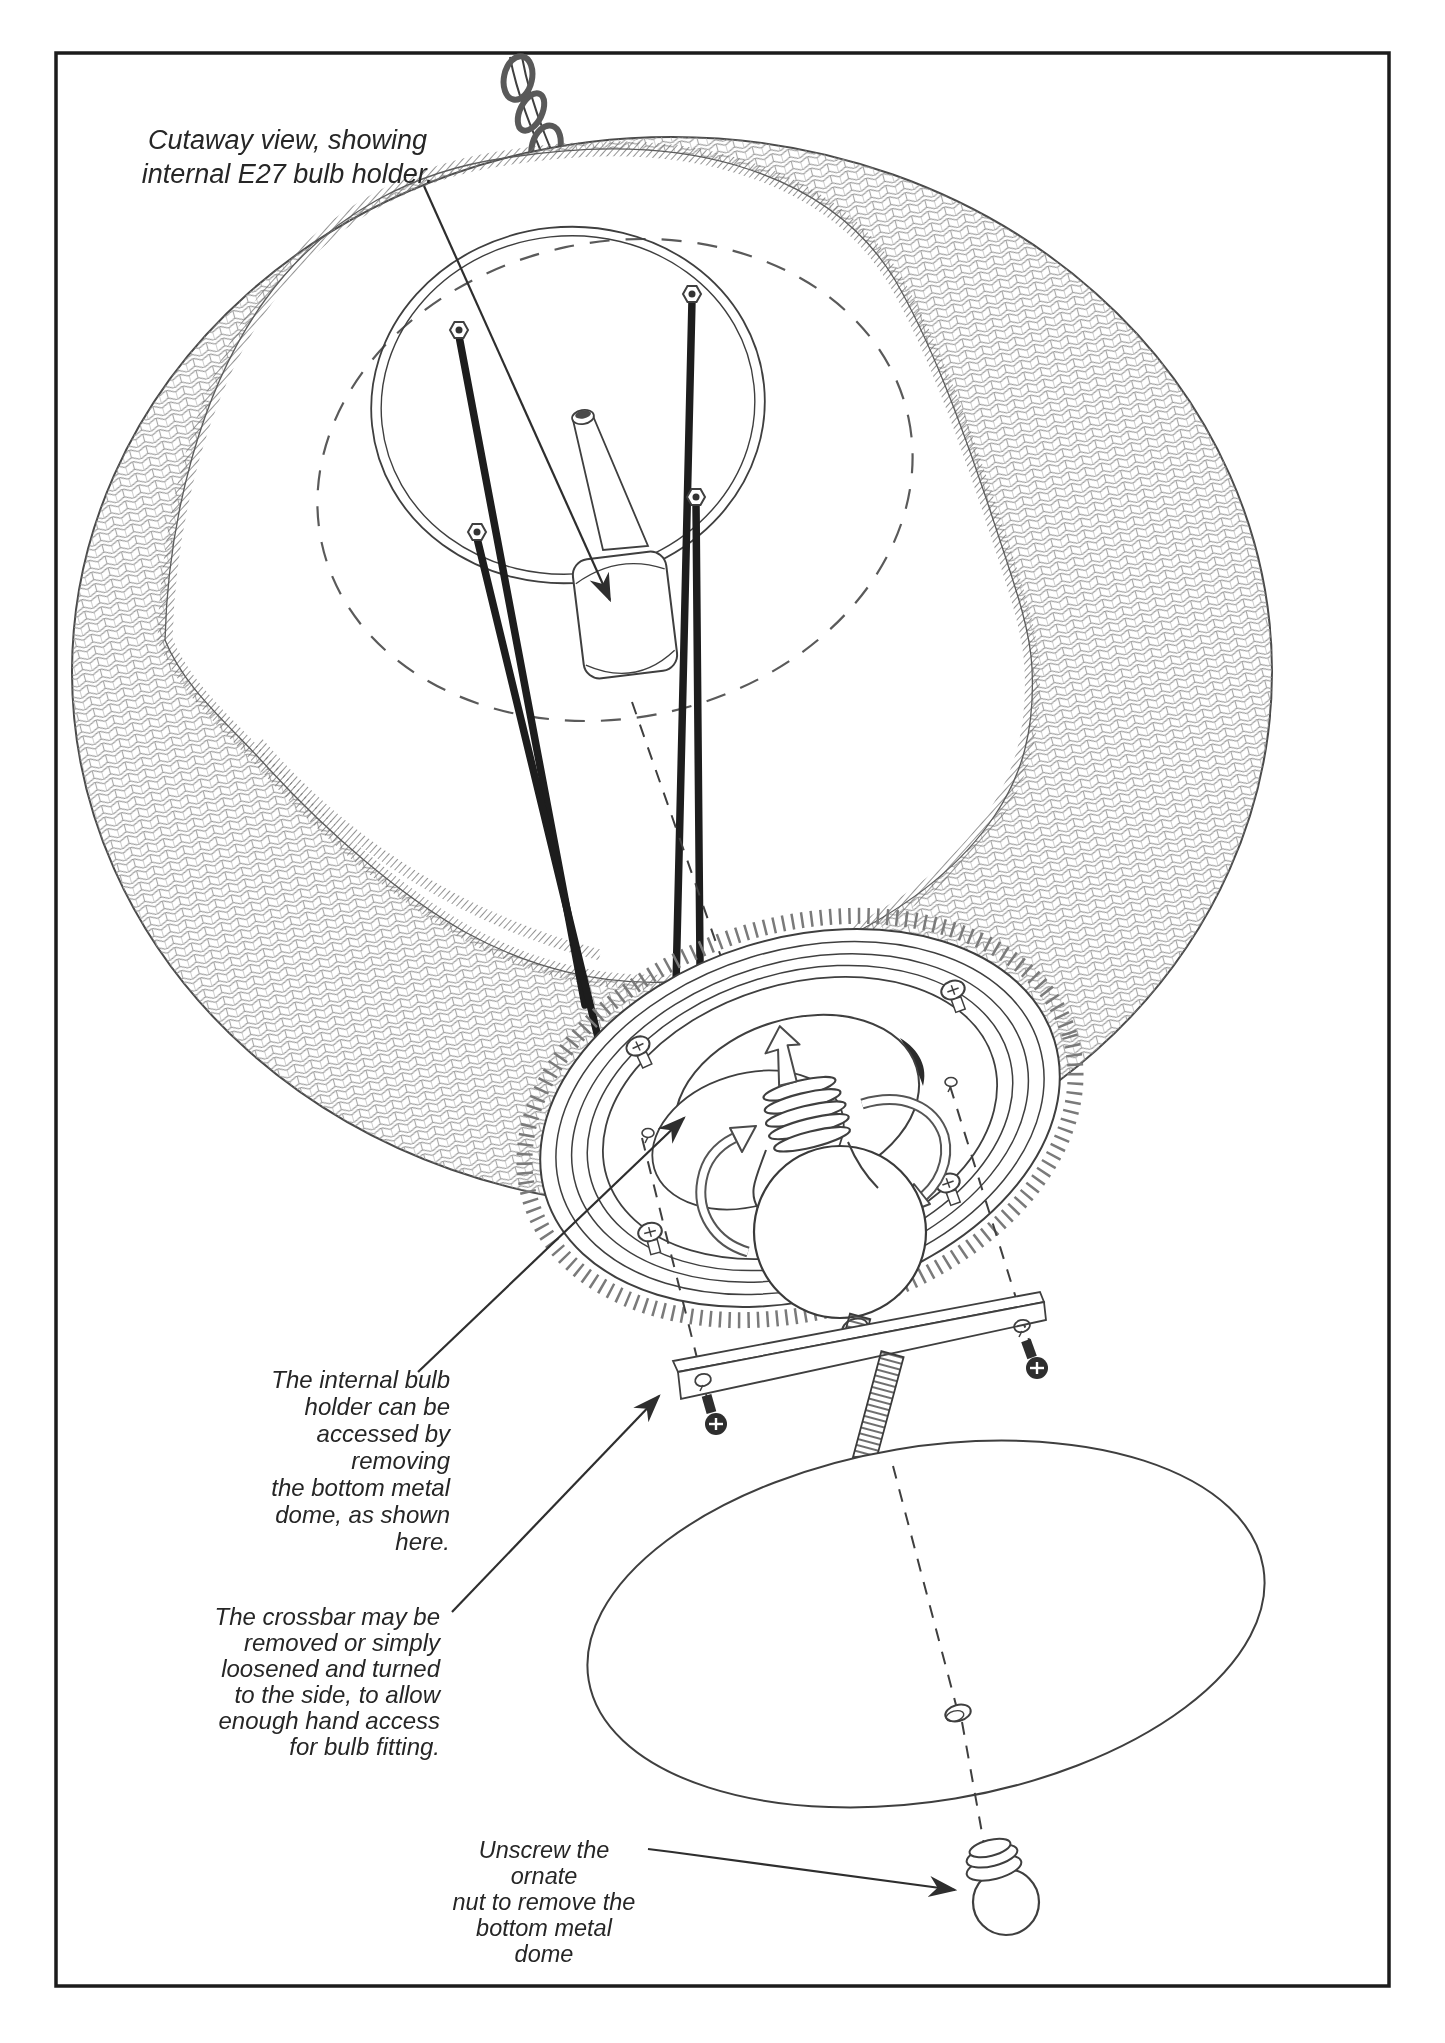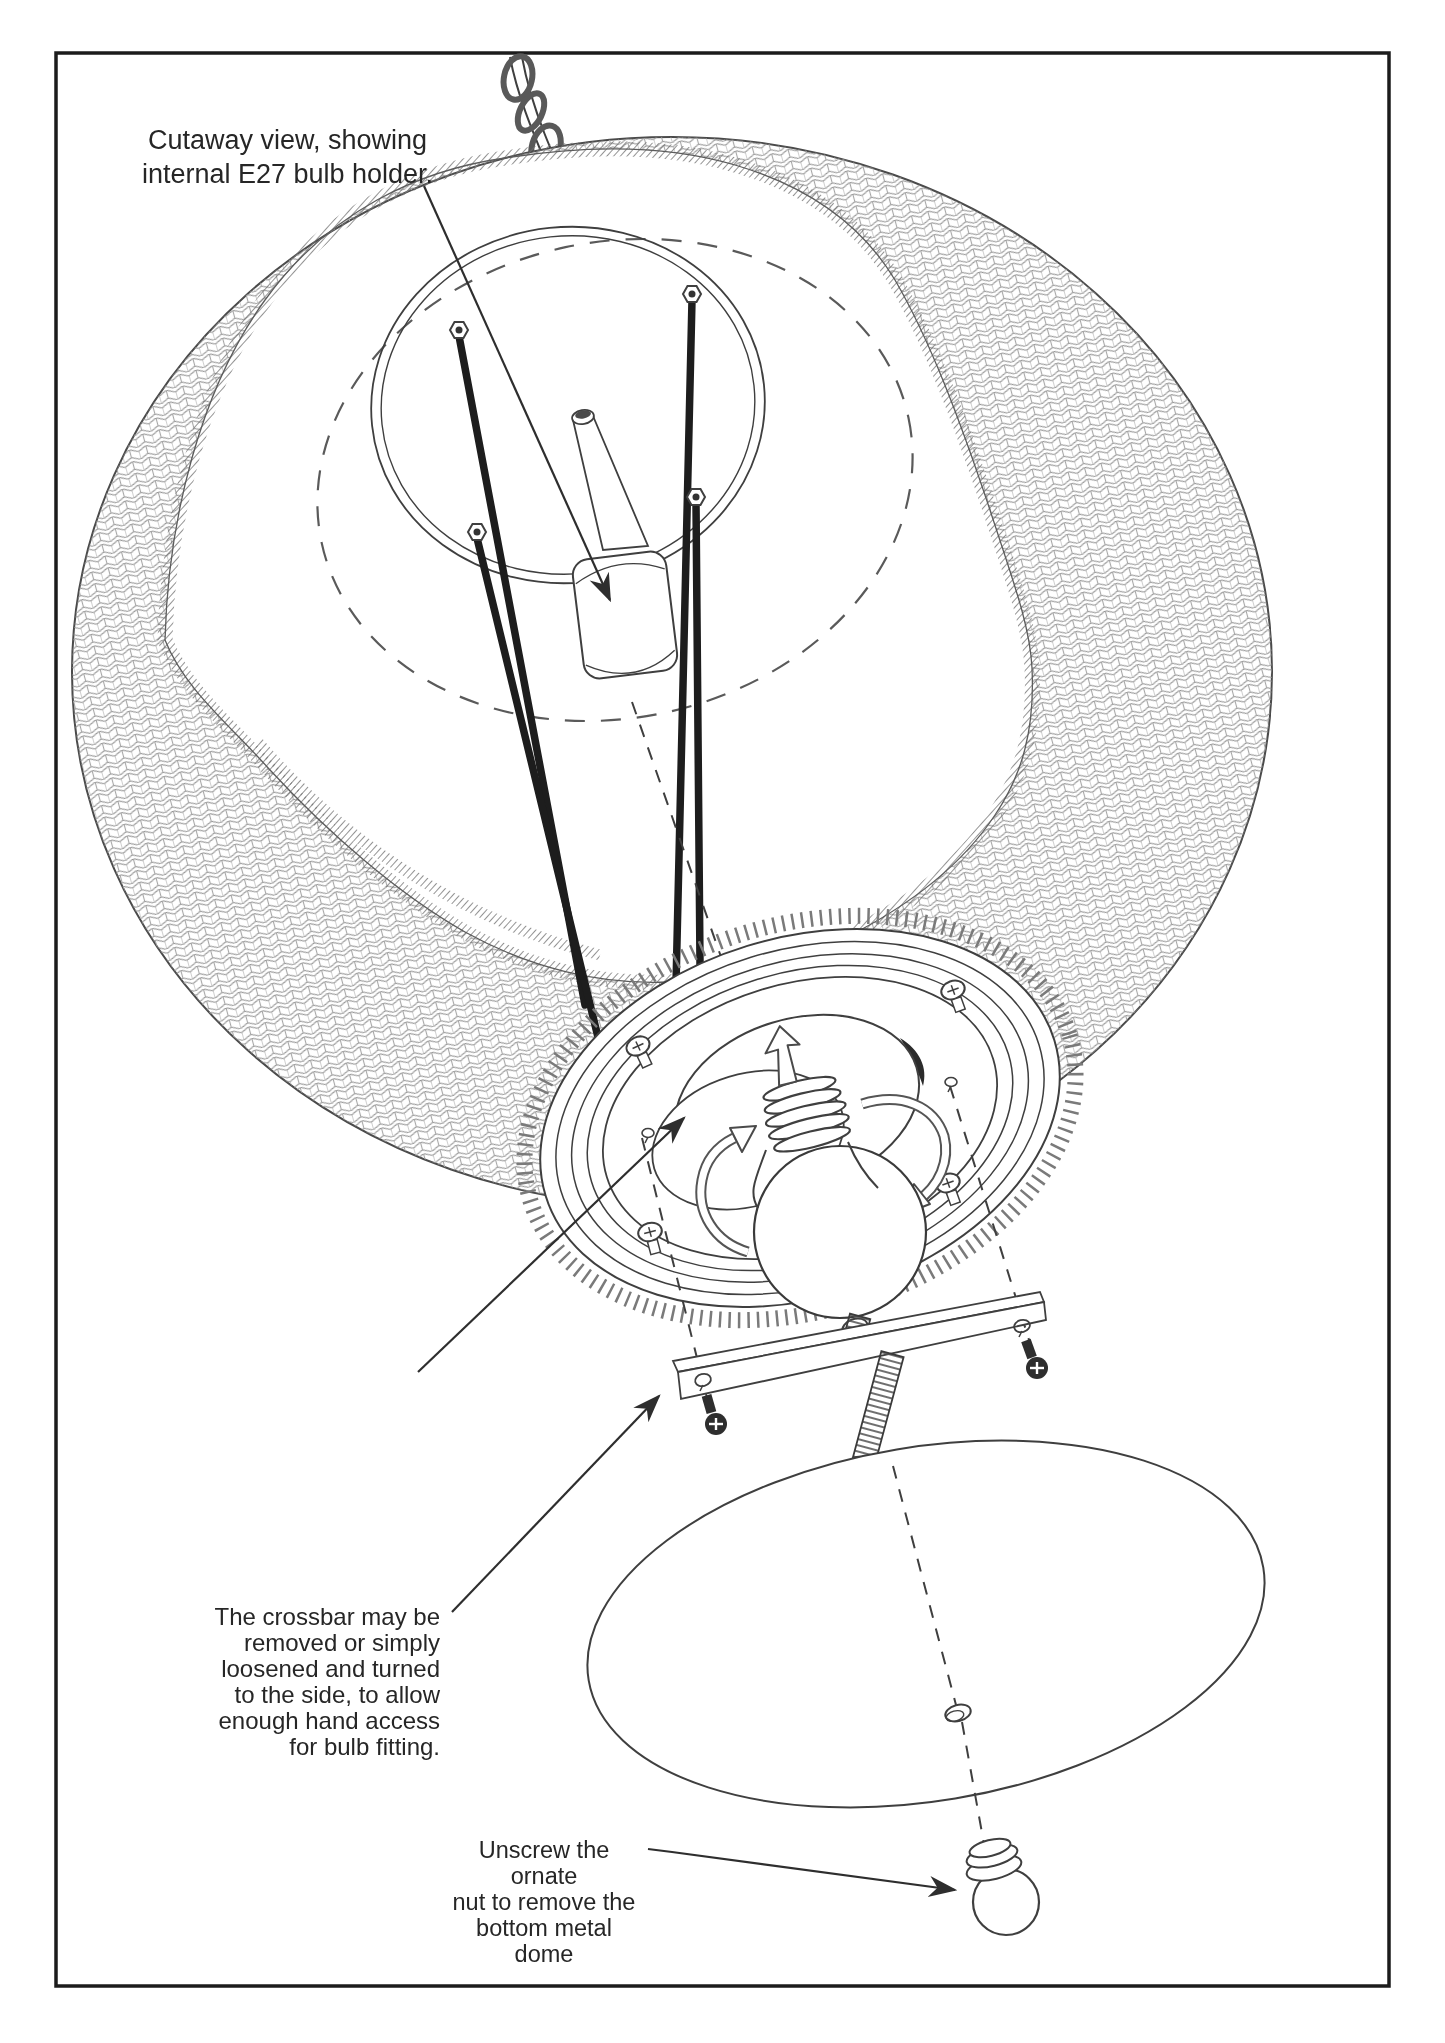--- a/index.html
+++ b/index.html
@@ -1,21 +1,21 @@
 <!DOCTYPE html>
 <html style="--background: #ffffff; --frame: #1c1c1c; --line: #3f3f3f; --text: #262626; --rod: #1d1d1d; --texture: #8f8f8f;"><head>
 <meta charset="utf-8">
 <style>
   :root{
     --background:#ffffff; --frame:#1c1c1c; --line:#3f3f3f; --text:#262626;
     --rod:#1d1d1d; --texture:#8f8f8f;
   }
   html,body{margin:0;padding:0;background:var(--background);}
   #stage{position:relative;width:1445px;height:2043px;background:var(--background);
-         font-family:"Liberation Sans", sans-serif; overflow:hidden;}
+         font-family:"Liberation Sans", sans-serif; overflow:hidden;font-style:italic;}
   #art{position:absolute;left:0;top:0;}
   .ann{position:absolute;color:var(--text);white-space:pre-line;}
   #ann-cutaway{left:120px;top:123px;width:335px;text-align:center;font-size:27px;line-height:34px;}
   #ann-access{left:223px;top:1366px;width:227px;text-align:right;font-size:24px;line-height:27px;}
   #ann-crossbar{left:208px;top:1604px;width:232px;text-align:right;font-size:24px;line-height:26px;}
   #ann-nut{left:445px;top:1837px;width:198px;text-align:center;font-size:23.5px;line-height:26px;}
   
   .ln{stroke:var(--line);fill:none;}
   .lnf{stroke:var(--line);fill:#ffffff;}
   .thin{stroke-width:1.5;}
@@ -260,20 +260,25 @@
   </g>
 
   <line x1="424" y1="186" x2="610" y2="600" class="leader" marker-end="url(#arrowhead)"></line>
   <line x1="418" y1="1372" x2="684" y2="1118" class="leader" marker-end="url(#arrowhead)"></line>
   <line x1="452" y1="1612" x2="659" y2="1396" class="leader" marker-end="url(#arrowhead)"></line>
   <path d="M648,1849 L672,1852 L955,1890" class="leader" marker-end="url(#arrowhead)"></path>
 </svg>
 
 <div class="ann" id="ann-cutaway">Cutaway view, showing
 internal E27 bulb holder.</div>
+<div class="ann" id="ann-access">The internal bulb
+holder can be
+accessed by removing
+the bottom metal
+dome, as shown here.</div>
 <div class="ann" id="ann-nut">Unscrew the ornate
 nut to remove the
 bottom metal dome</div>
 <div class="ann" id="ann-crossbar">The crossbar may be
 removed or simply
 loosened and turned
 to the side, to allow
 enough hand access
 for bulb fitting.</div>
 

